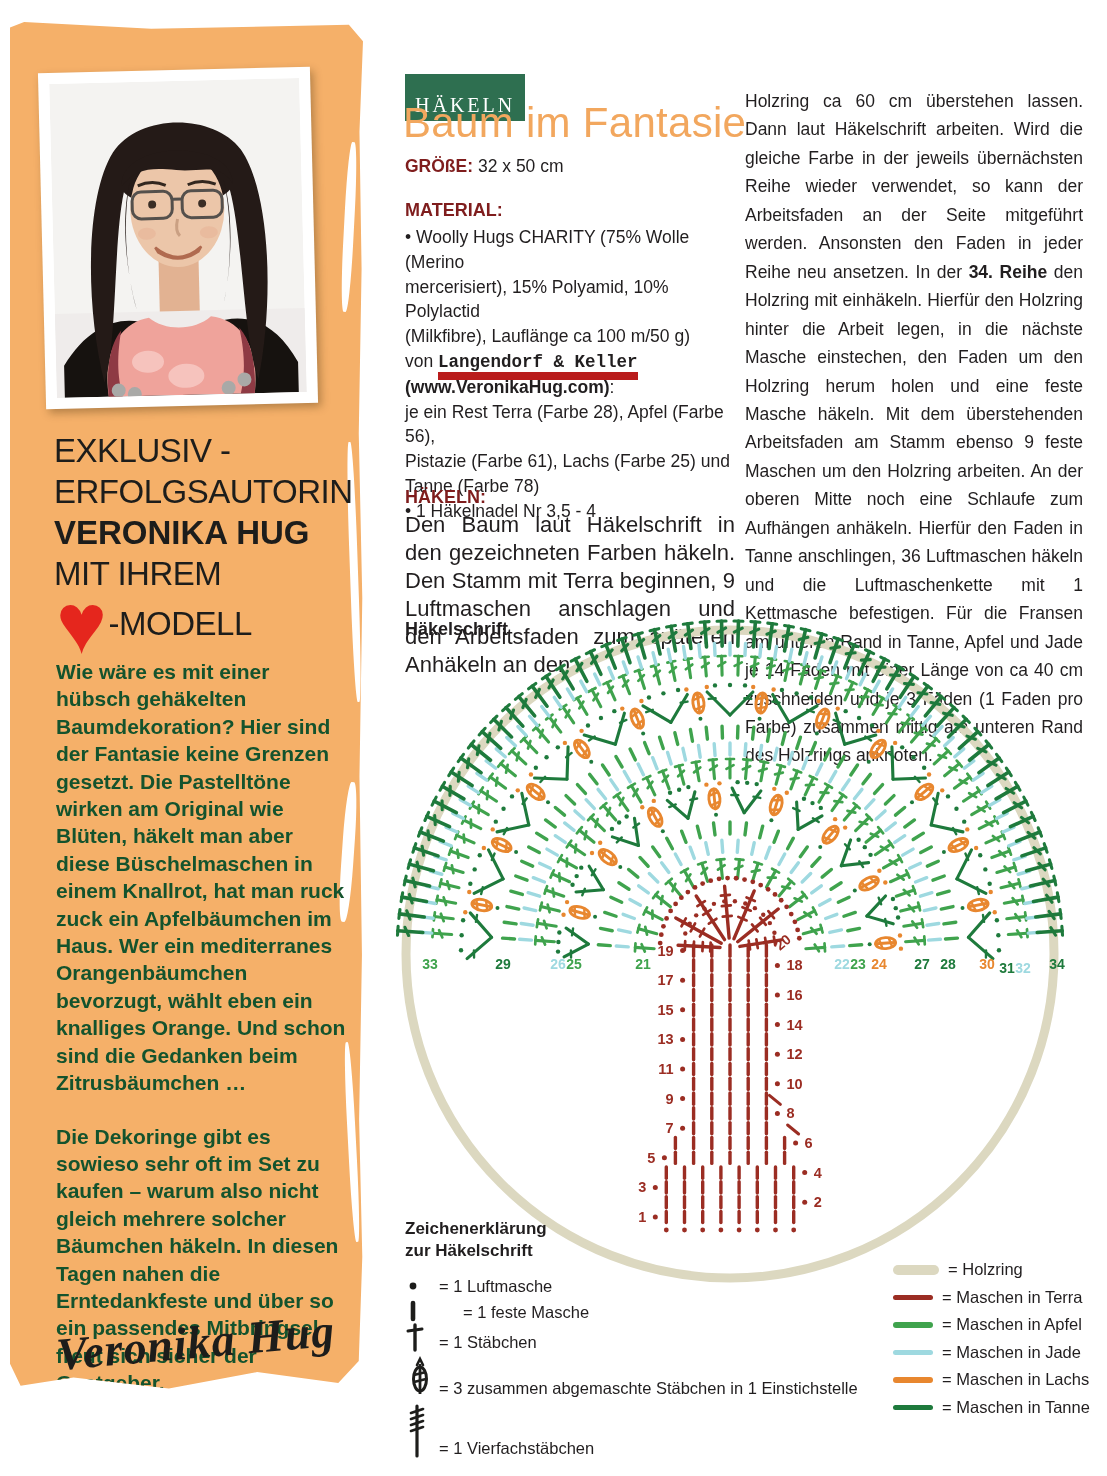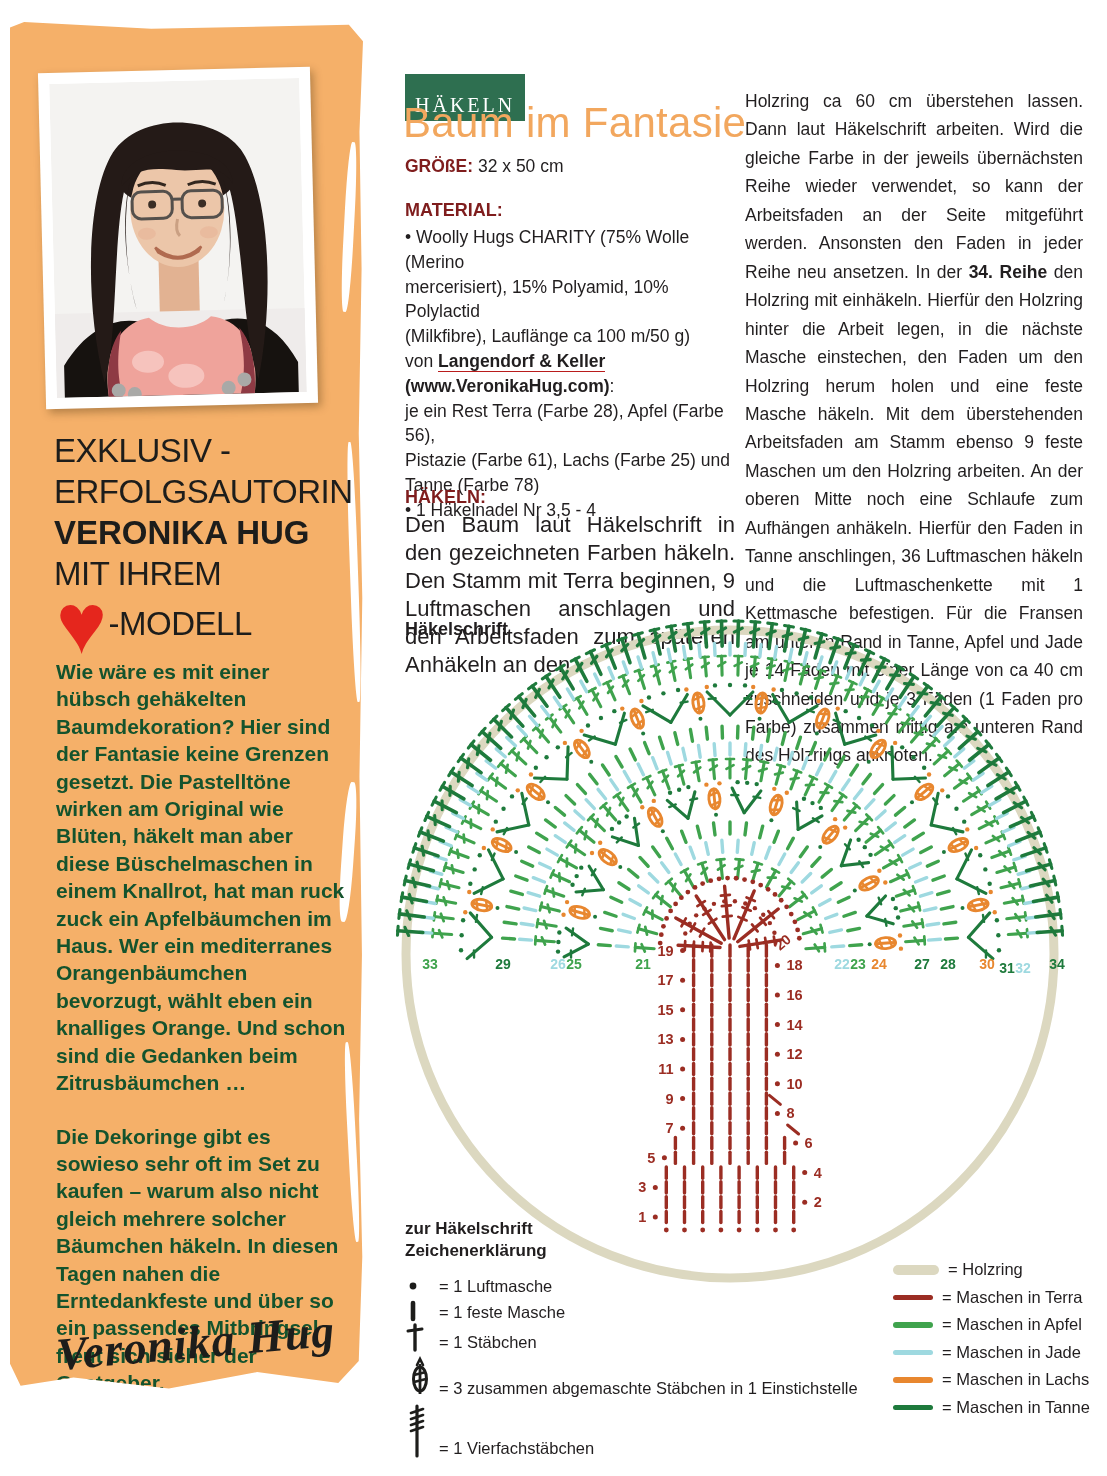--- a/index.html
+++ b/index.html
@@ -37,21 +37,21 @@
     font-family:"Liberation Serif",serif;font-size:20px;letter-spacing:3px;
     padding:20px 10px 4px;display:inline-block;
   }
   .title{left:403px;top:99px;font-size:42px;color:#f2a75e;letter-spacing:.3px;font-weight:400;}
   .size-line{left:405px;top:156px;font-size:17.5px;}
   .green-head{color:#7f1d1d;font-weight:700;font-size:18px;}
   .size-line .green-head{font-size:17.5px;}
   .material-head{left:405px;top:200px;}
   .material-list{left:405px;top:225px;width:334px;font-size:17.5px;line-height:24.8px;}
   .material-list .bold{font-weight:700;}
-  .material-list .ul{border-bottom:1px solid #b91c1c;}
+  .material-list .ul{border-bottom:8px solid #b91c1c;font-family:Liberation Mono, monospace;}
   .haekeln-head{left:405px;top:487px;}
   .haekeln-text{left:405px;top:511px;width:330px;font-size:22px;line-height:28px;text-align:justify;}
   .col2{left:745px;top:87px;width:338px;font-size:17.5px;line-height:28.45px;text-align:justify;}
   .col2 b{font-weight:700;}
 
   
   .chart-label{left:405px;top:619px;font-size:18px;font-weight:700;}
   .chart-box{left:395px;top:614px;width:690px;height:690px;}
 
   
@@ -1383,32 +1383,32 @@
       <text x="527" y="355" fill="#1e7a3c" font-size="14" text-anchor="middle" font-family="'Liberation Sans',sans-serif" font-weight="700">27</text>
       <text x="553" y="355" fill="#1e7a3c" font-size="14" text-anchor="middle" font-family="'Liberation Sans',sans-serif" font-weight="700">28</text>
       <text x="592" y="355" fill="#e8872f" font-size="14" text-anchor="middle" font-family="'Liberation Sans',sans-serif" font-weight="700">30</text>
       <text x="612" y="359" fill="#1e7a3c" font-size="14" text-anchor="middle" font-family="'Liberation Sans',sans-serif" font-weight="700">31</text>
       <text x="628" y="359" fill="#9ed9e0" font-size="14" text-anchor="middle" font-family="'Liberation Sans',sans-serif" font-weight="700">32</text>
       <text x="662" y="355" fill="#1e7a3c" font-size="14" text-anchor="middle" font-family="'Liberation Sans',sans-serif" font-weight="700">34</text>
       <text x="391" y="332" fill="#9b2d23" font-size="14" text-anchor="middle" font-family="'Liberation Sans',sans-serif" font-weight="700" transform="rotate(-40 391 332)">20</text>
     </svg></div>
 
 <div class="abs legend">
+  <div class="lt">Zeichenerklärung</div>
   <div class="lt">zur Häkelschrift</div>
-  <div class="lt">Zeichenerklärung</div>
   <div class="legend-items" id="legend-items">
       <div class="legend-item" style="min-height: 26px;">
         <span class="ic">
           <svg width="30" height="20" viewBox="0 0 30 20">
             <circle cx="8" cy="10" r="3.4" fill="#1d1d1b"></circle>
           </svg>
         </span>
         <span class="lb">= 1 Luftmasche</span>
       </div>
-      <div class="legend-item" style="min-height: 26px;">
+      <div class="legend-item" style="min-height: 26px; gap: 24px;">
         <span class="ic">
           <svg width="30" height="22" viewBox="0 0 30 22">
             <line x1="8" y1="3" x2="8" y2="19" stroke="#1d1d1b" stroke-width="4.6" stroke-linecap="round"></line>
           </svg>
         </span>
         <span class="lb">= 1 feste Masche</span>
       </div>
       <div class="legend-item" style="min-height: 26px;">
         <span class="ic">
           <svg width="30" height="30" viewBox="0 0 30 30">

